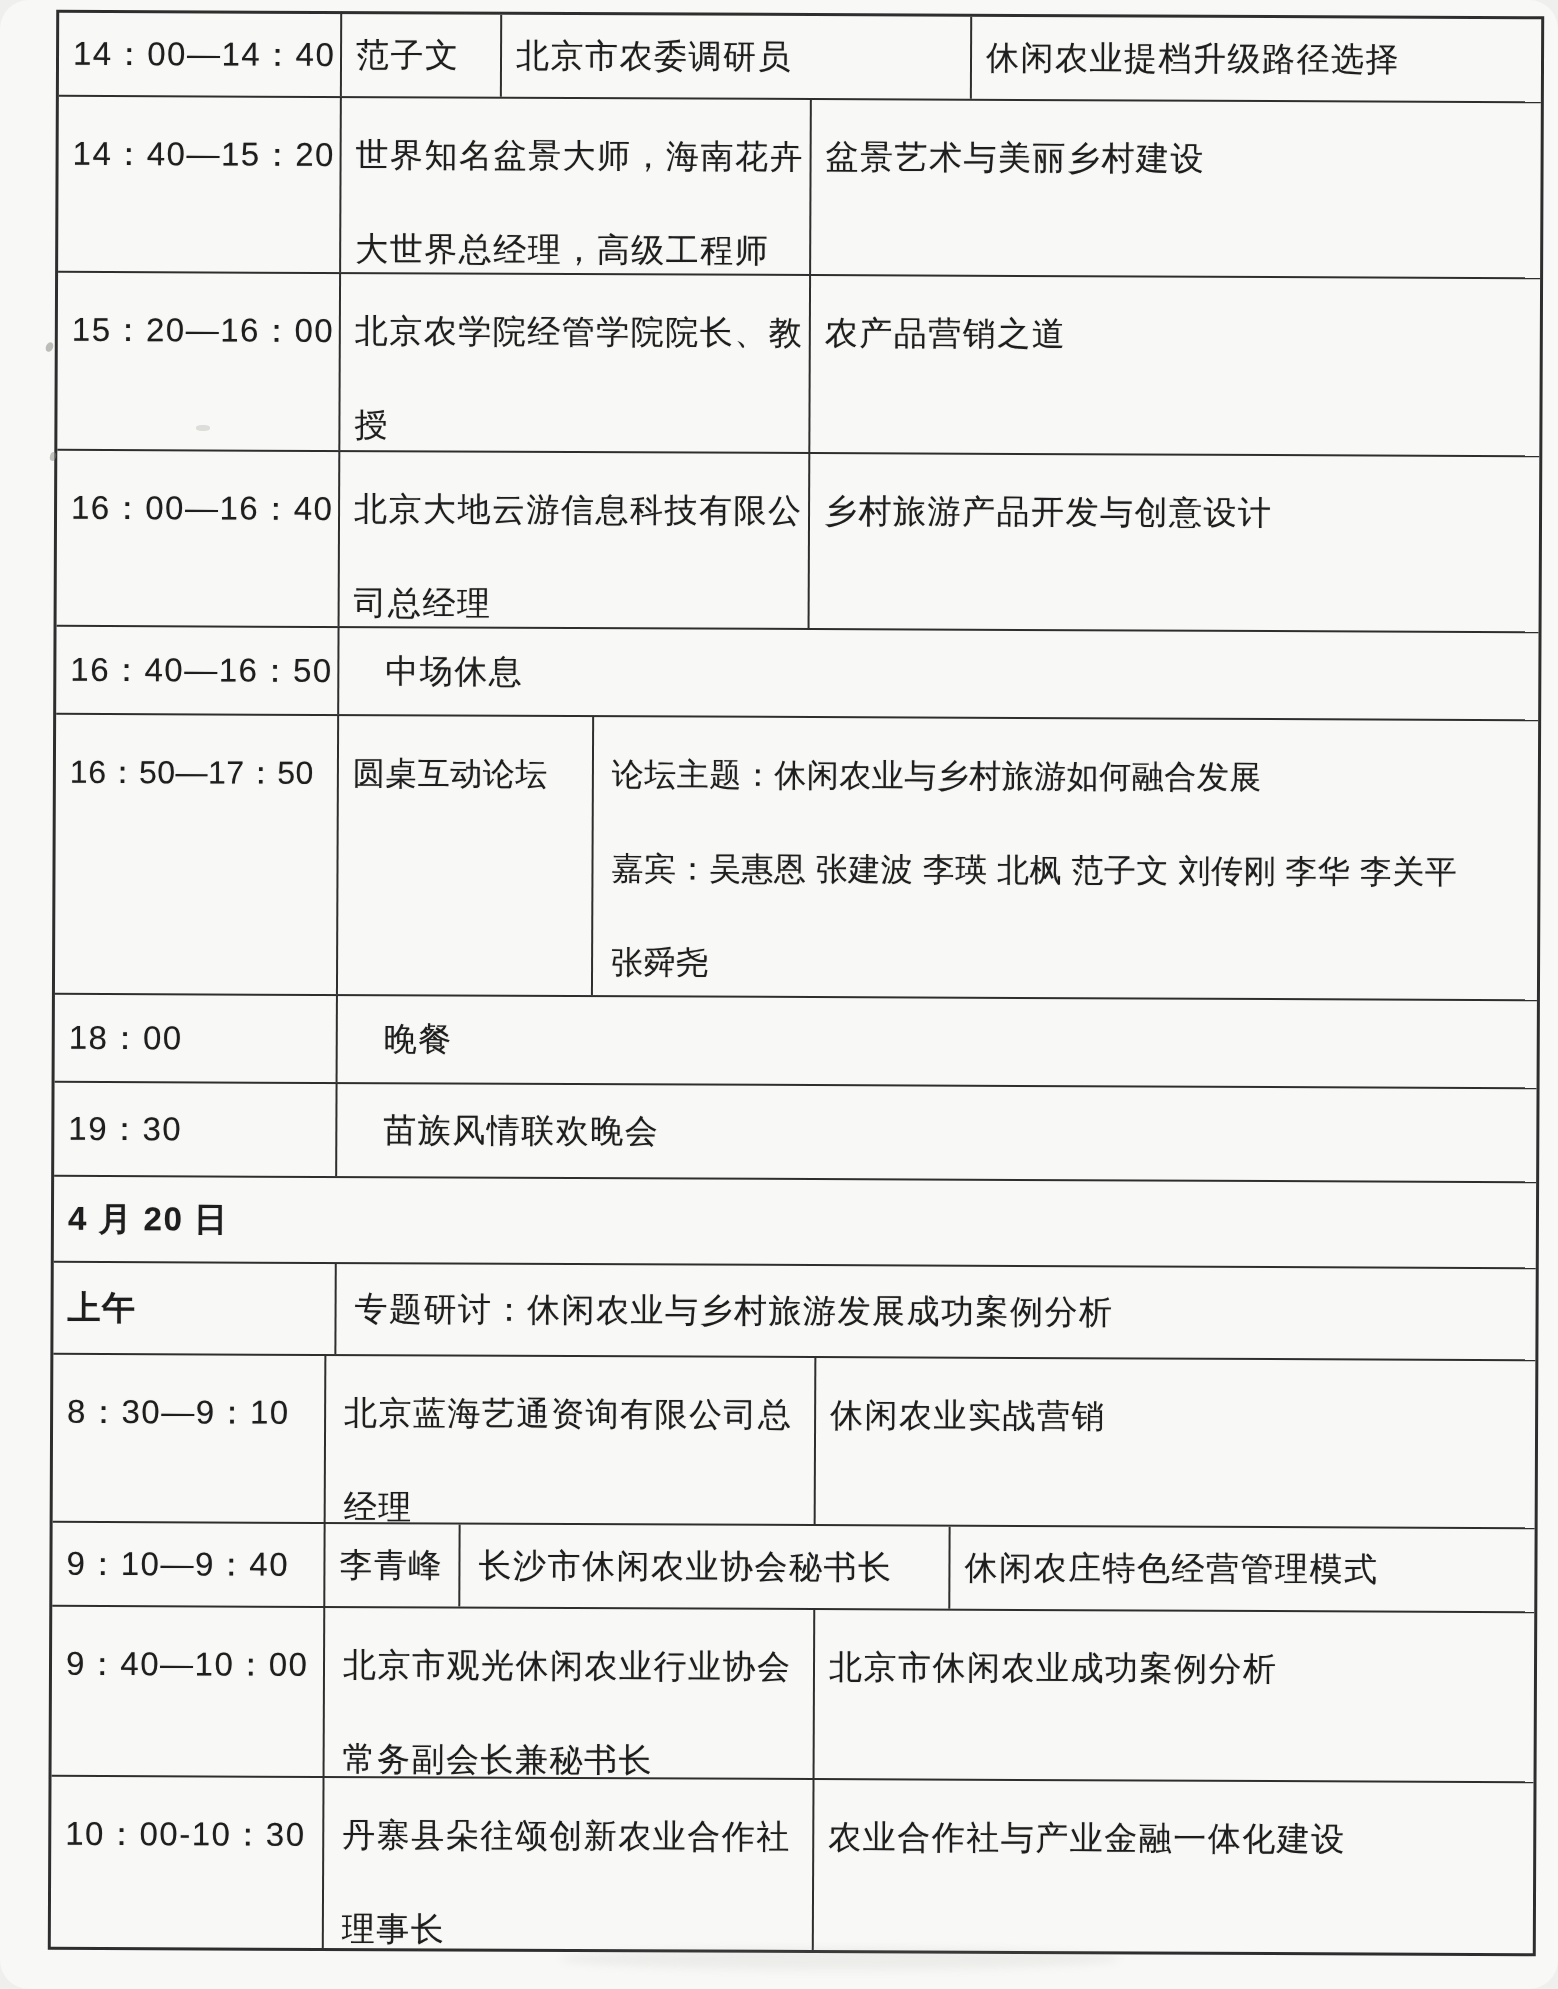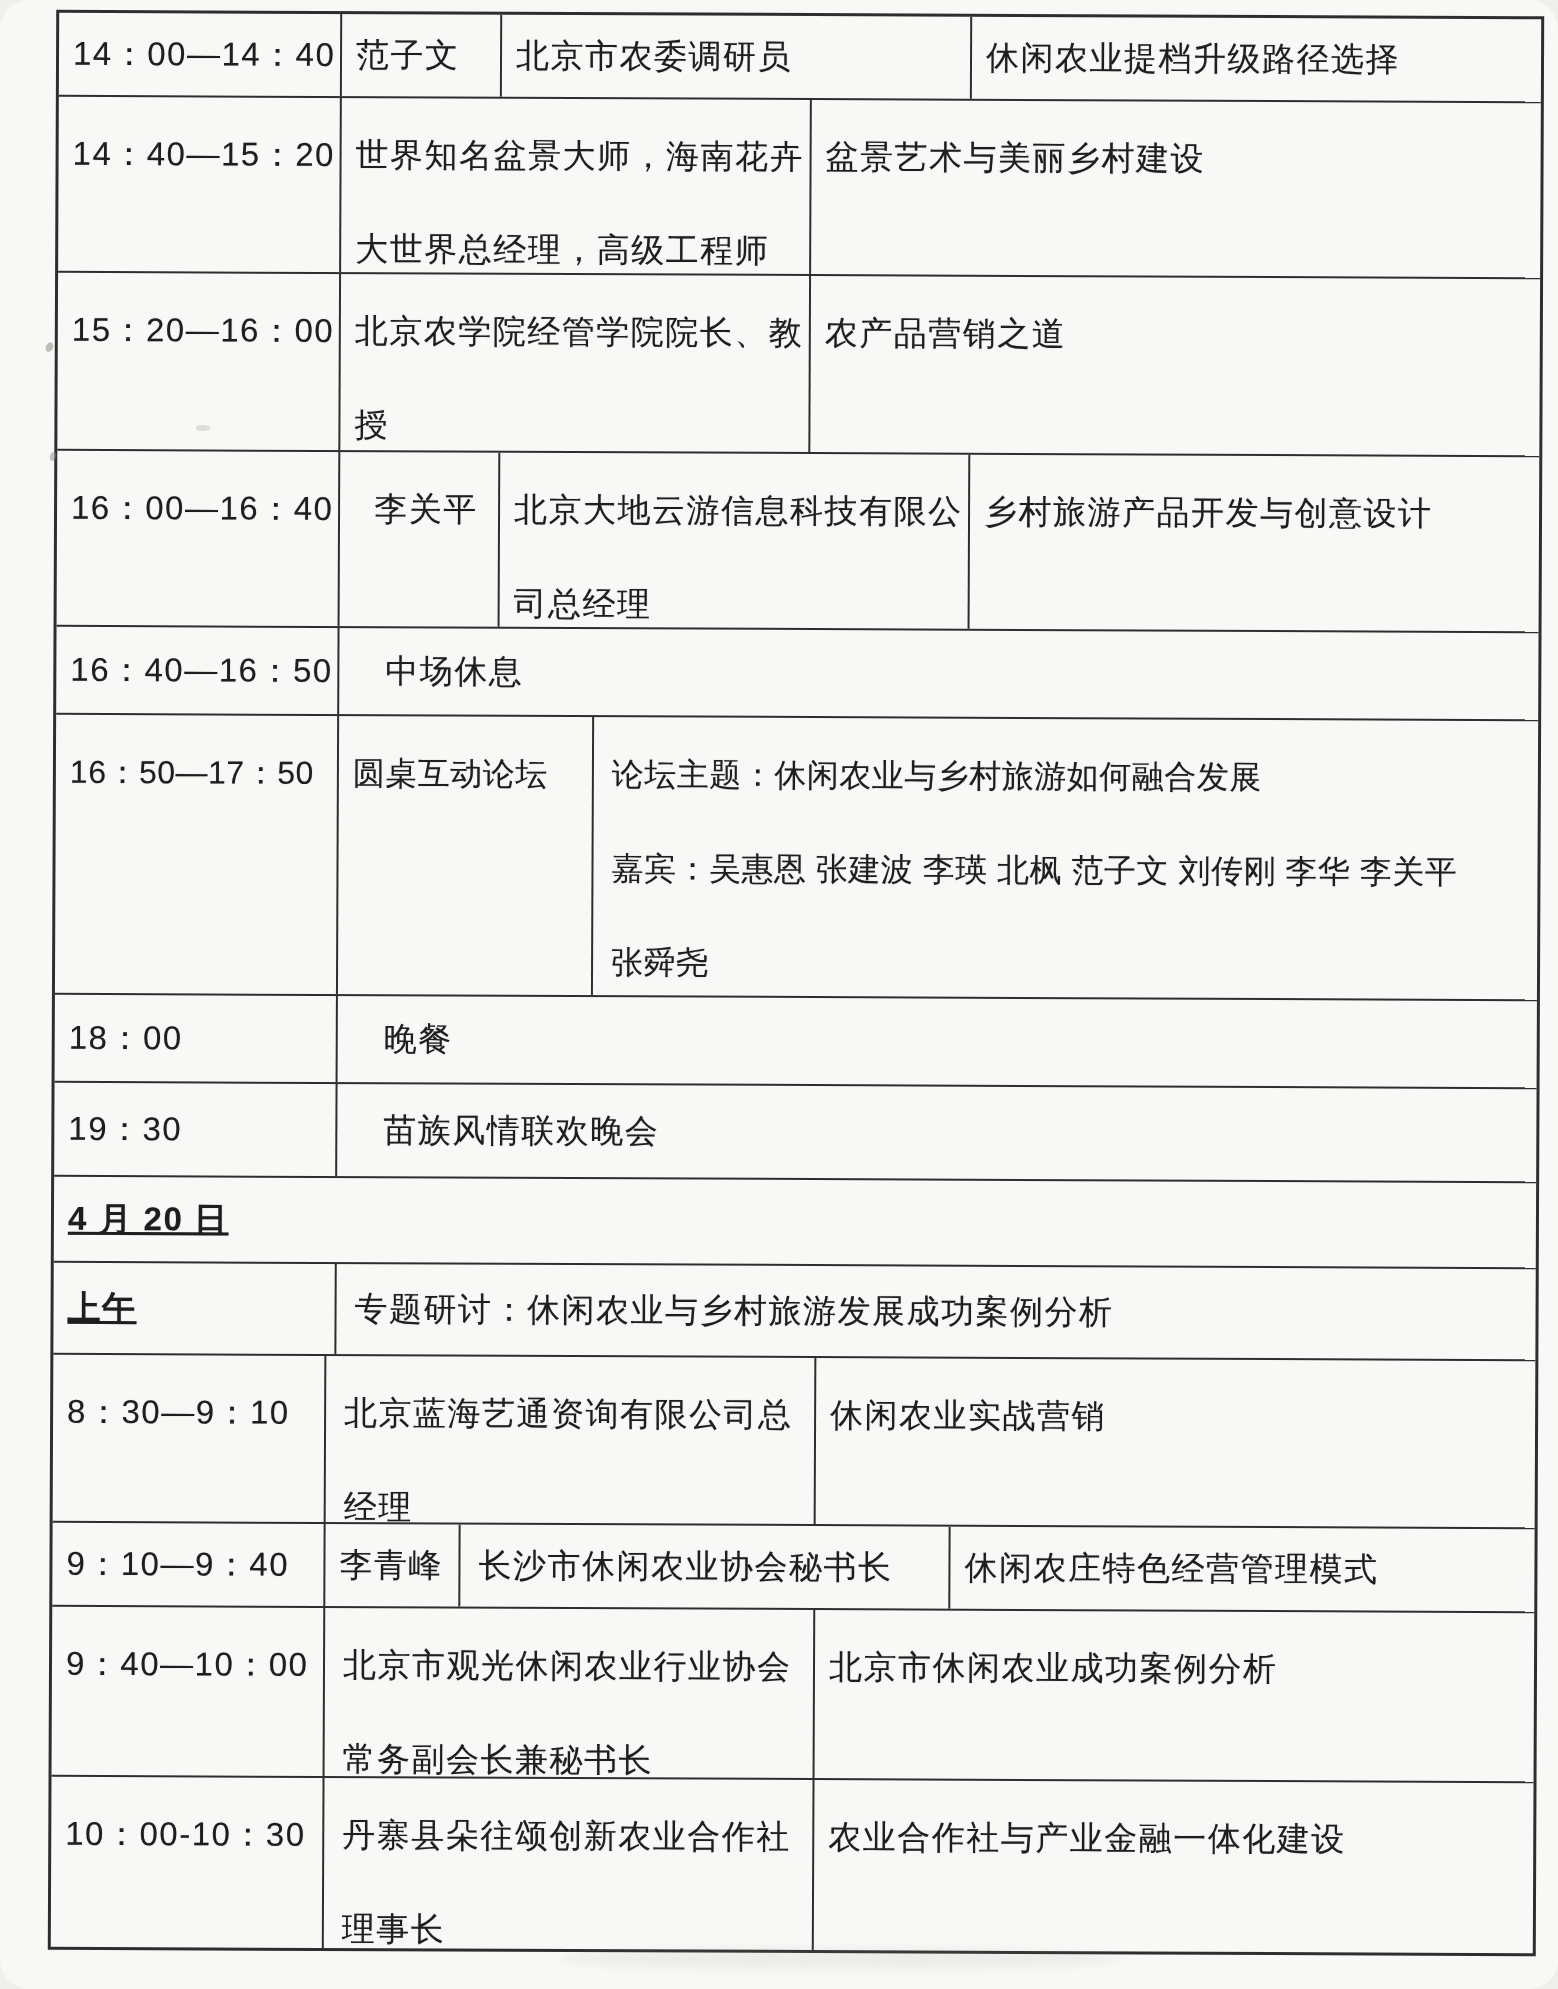--- a/index.html
+++ b/index.html
@@ -37,21 +37,21 @@
   .cols-a .c1{flex:0 0 283px;} .cols-a .c2{flex:0 0 160px;text-align:center;} .cols-a .c3{flex:0 0 470px;} .cols-a .c4{flex:1;}
   .cols-m .c1{flex:0 0 273px;} .cols-m .c2{flex:0 0 135px;} .cols-m .c3{flex:0 0 490px;} .cols-m .c4{flex:1;}
   .cols-s .c1{flex:0 0 283px;} .cols-s .c2{flex:1;}
   .cols-f .c1{flex:0 0 283px;} .cols-f .c2{flex:0 0 255px;} .cols-f .c3{flex:1;}
   .cols-d .c1{flex:1;}
   
   .h84{height:84px;} .h86{height:86px;} .h88{height:88px;} .h92{height:92px;} .h94{height:94px;}
   .h168{height:168px;} .h170{height:170px;} .h176{height:176px;} .h178{height:178px;} .h280{height:280px;}
   .ind{padding-left:46px;}       
   .ind-sm{padding-left:18px;}    
-  .bold{font-weight:700;text-decoration:underline;}
+  .bold{font-weight:700;}
   .forum .ln{font-size:32px; letter-spacing:0.5px;}
   
   .speck{position:absolute; background:#8a8a86; border-radius:50%;}
   .sp1{left:46px; top:342px; width:7px; height:10px; opacity:.55; transform:rotate(25deg);}
   .sp2{left:50px; top:452px; width:6px; height:9px; opacity:.5; transform:rotate(15deg);}
   .sp3{left:196px; top:425px; width:14px; height:6px; opacity:.25; border-radius:40%;}
   .smudge{position:absolute; left:560px; top:1948px; width:560px; height:22px;
           background:#9a9a96; opacity:.12; border-radius:50%; filter:blur(4px);}
 </style>
 </head>
@@ -98,23 +98,20 @@
       </div>
       <div class="cell c4">
           <div class="ln">农产品营销之道</div>
         </div>
     </div>
 
     <div class="row cols-a ml h176">
       <div class="cell c1">
           <div class="ln">16：00—16：40</div>
         </div>
-      <div class="cell c2">
-          <div class="ln">李关平</div>
-        </div>
       <div class="cell c3">
         <div class="ln">北京大地云游信息科技有限公</div>
         <div class="ln">司总经理</div>
       </div>
       <div class="cell c4">
           <div class="ln">乡村旅游产品开发与创意设计</div>
         </div>
     </div>
 
     <div class="row cols-s sl h88">

